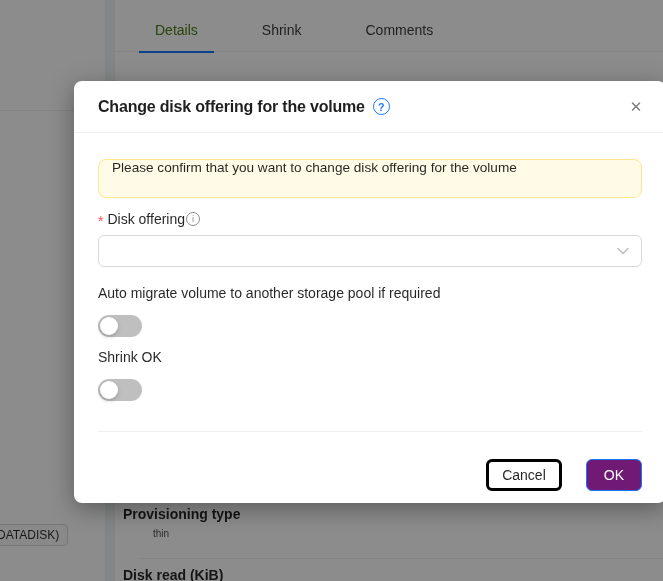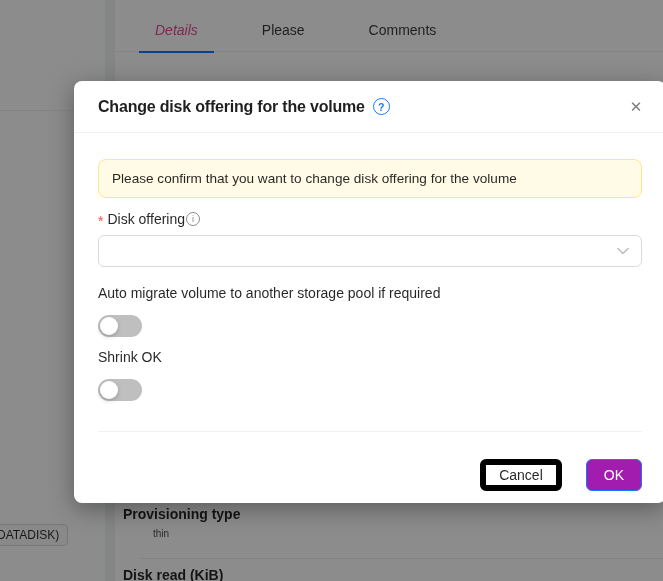--- a/index.html
+++ b/index.html
@@ -11,80 +11,80 @@
   .left-card { position:absolute; left:-40px; top:0; width:145px; height:610px; background:#ffffff; }
   .left-divider { position:absolute; left:0; right:0; top:110px; height:1px; background:#f0f0f0; }
   .tag { position:absolute; left:-12px; top:524px; height:22px; line-height:20px; padding:0 8px;
          background:#fafafa; border:1px solid #d9d9d9; border-radius:4px; font-size:12px;
          color:rgba(0,0,0,0.82); white-space:nowrap; }
   .right-card { position:absolute; left:115px; top:0; width:548px; height:610px; background:#ffffff; }
   .tabbar { position:relative; height:52px; display:flex; align-items:center; gap:32px;
             padding:8px 0 0 24px; border-bottom:1px solid #f0f0f0; }
   .tab { position:relative; height:44px; display:flex; align-items:center; padding:0 16px;
          font-size:14px; color:rgba(0,0,0,0.78); cursor:pointer; }
-  .tab.active { color:#ec4899; font-weight:500;font-style:italic; }
+  .tab.active { color:#4d7c0f; font-weight:500; }
   .tab.active .ink { position:absolute; left:0; right:0; bottom:-1px; height:2px; background:#1677ff; }
   .row-divider { position:absolute; left:24px; right:0; height:1px; background:#f0f0f0; }
   .detail-label { position:absolute; left:8px; font-size:14px; font-weight:700; color:rgba(0,0,0,0.85); }
   .detail-value { position:absolute; left:38px; font-size:10px; color:rgba(0,0,0,0.70); }
 
   
   .overlay { position:absolute; inset:0; background:rgba(0,0,0,0.45); }
   .modal { position:absolute; left:74px; top:81px; width:592px; height:422px; background:#ffffff;
            border-radius:8px; box-shadow:0 6px 24px rgba(0,0,0,0.35); }
   .modal-header { position:relative; height:52px; display:flex; align-items:center; gap:8px;
                   padding:0 24px; border-bottom:1px solid #f0f0f0; }
   .modal-title { font-size:16px; font-weight:700; color:rgba(0,0,0,0.88); letter-spacing:-0.2px; }
   .help-icon { width:17px; height:17px; border:1.5px solid #1677ff; border-radius:50%; color:#1677ff;
                font-size:10.5px; font-weight:700; display:flex; align-items:center; justify-content:center; }
   .close-btn { position:absolute; right:16px; top:50%; transform:translateY(-50%); width:28px; height:28px;
                display:flex; align-items:center; justify-content:center; font-size:15px; color:#7d7d7d;
                cursor:pointer; background:none; border:none; }
   .modal-body { padding:26px 24px 0; }
-  .alert { height:39px; display:flex; align-items:center; padding:8px 13px; background:#fffbe6;
+  .alert { height:39px; display:flex; align-items:flex-start; padding:0 13px; background:#fffbe6;
            border:1px solid #ffe58f; border-radius:8px; font-size:13.6px; color:rgba(0,0,0,0.85);
            white-space:nowrap; overflow:hidden; }
   .field-label-row { margin-top:12px; display:flex; align-items:center; font-size:14px; color:rgba(0,0,0,0.85); }
   .required-mark { color:#ff4d4f; margin-right:4px; font-size:14px; line-height:1; padding-top:4px; }
   .info-icon { width:14px; height:14px; border:1px solid #8c8c8c; border-radius:50%; color:#8c8c8c;
                font-size:9px; font-style:normal; display:inline-flex; align-items:center; justify-content:center;
                margin-left:1px; }
   .select { position:relative; margin-top:7px; height:32px; border:1px solid #d9d9d9; border-radius:6px;
             background:#fff; cursor:pointer; }
   .select svg { position:absolute; right:12px; top:50%; transform:translateY(-50%); }
   .toggle-label { margin-top:18px; font-size:14px; color:rgba(0,0,0,0.85); }
   .switch { position:relative; margin-top:14px; width:44px; height:22px; border-radius:11px;
             background:#bfbfbf; border:none; cursor:pointer; display:block; }
   .switch .knob { position:absolute; left:2px; top:2px; width:18px; height:18px; border-radius:50%;
                   background:#fff; box-shadow:0 2px 4px rgba(0,35,11,0.2); }
   .footer-divider { margin-top:30px; height:1px; background:#f0f0f0; }
   .modal-footer { margin-top:27px; display:flex; justify-content:flex-end; gap:24px; }
   .btn { height:32px; border-radius:6px; font-size:14px; font-family:inherit; cursor:pointer;
          display:flex; align-items:center; justify-content:center; }
-  .btn-default { padding:0 13px; background:#fff; border:6px solid #000000; color:rgba(0,0,0,0.85); }
-  .btn-primary { padding:4px 17px; background:#a21caf; border:1px solid #1677ff; color:#fff; }
+  .btn-default { padding:0 13px; background:#fff; border:3px solid #000000; color:rgba(0,0,0,0.85); }
+  .btn-primary { padding:4px 17px; background:#701a75; border:1px solid #1677ff; color:#fff; }
 </style>
 </head>
 <body>
 
 <div class="screen">
 
   <div class="left-card">
     <div class="left-divider"></div>
   </div>
   <span class="tag">DATADISK)</span>
 
   <div class="right-card">
     <div class="tabbar">
       <div class="tab active">
         <span>Details</span>
         <span class="ink"></span>
       </div>
       <div class="tab">
-        <span>Please</span>
+        <span>Shrink</span>
       </div>
       <div class="tab">
         <span>Comments</span>
       </div>
     </div>
     <div class="row-divider" style="top:131px"></div>
     <div class="row-divider" style="top:190px"></div>
     <div class="row-divider" style="top:251px"></div>
     <div class="row-divider" style="top:311px"></div>
     <div class="row-divider" style="top:371px"></div>

